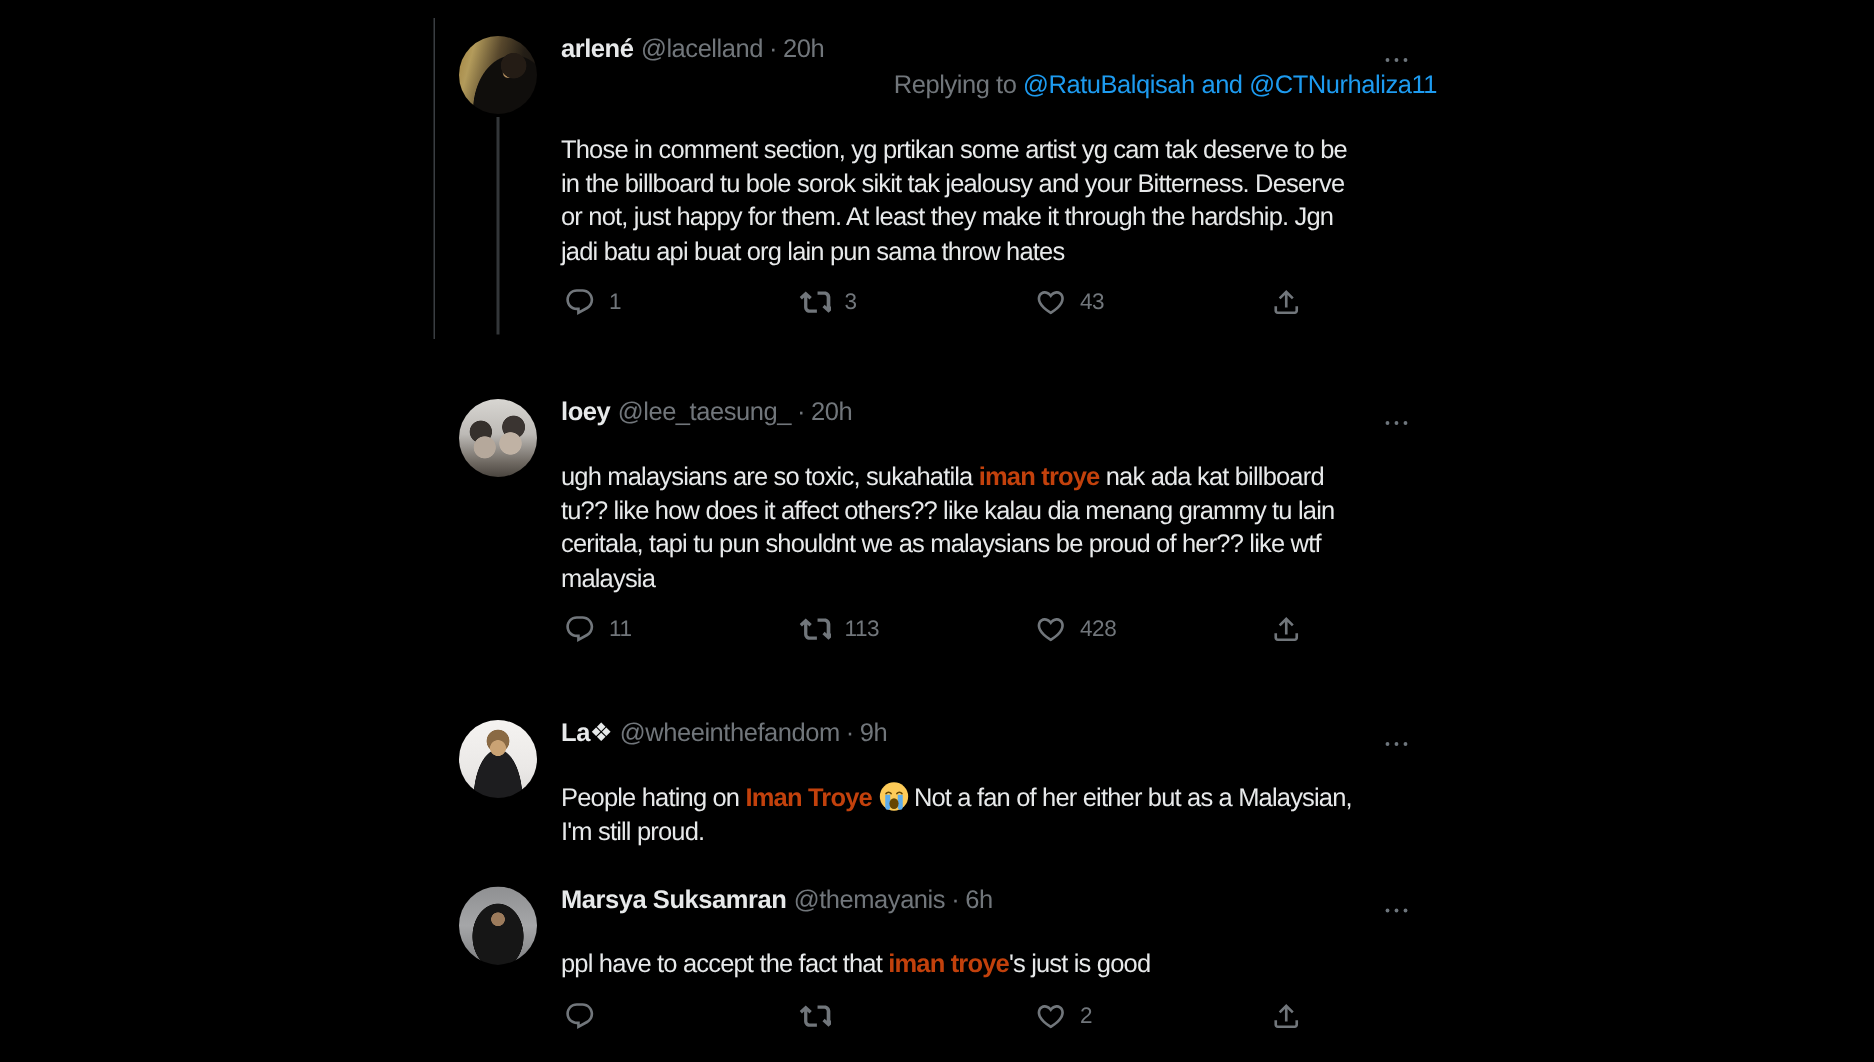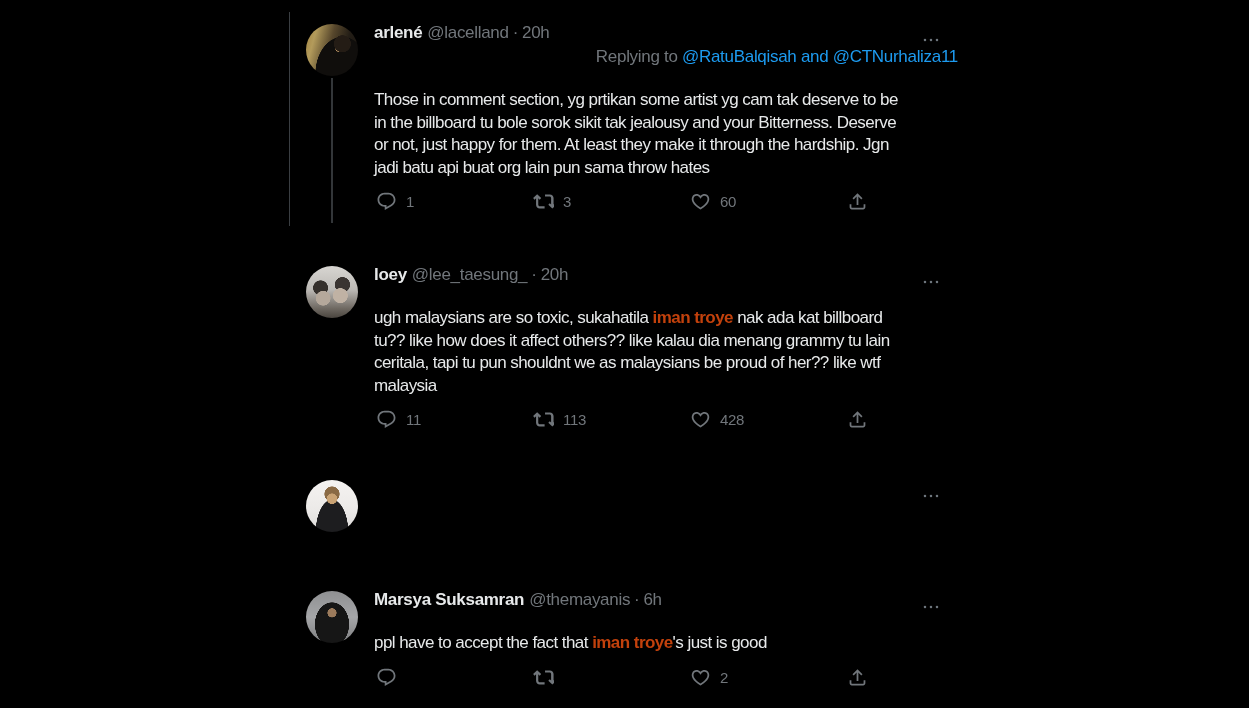--- a/index.html
+++ b/index.html
@@ -83,21 +83,21 @@
         <button class="action">
           <svg width="21" height="21" viewBox="0 0 24 24" fill="currentColor">
               <path d="M4.75 3.79l4.603 4.3-1.706 1.82L6 8.38v7.37c0 .97.784 1.75 1.75 1.75h5.5v2.5h-5.5c-2.347 0-4.25-1.9-4.25-4.25V8.38L1.853 9.91.147 8.09 4.75 3.79zm14.5 2.58h-5.5V3.87h5.5c2.347 0 4.25 1.9 4.25 4.25v7.37l1.497-1.53 1.706 1.82-4.603 4.3-4.603-4.3 1.706-1.82 1.497 1.53V8.12c0-.97-.784-1.75-1.75-1.75z"></path>
             </svg>
           <span class="count">3</span>
         </button>
         <button class="action">
           <svg width="21" height="21" viewBox="0 0 24 24" fill="currentColor">
               <path d="M16.697 5.5c-1.222-.06-2.679.51-3.89 2.16l-.805 1.09-.806-1.09C9.984 6.01 8.526 5.44 7.304 5.5c-1.243.07-2.349.78-2.91 1.91-.552 1.12-.633 2.78.479 4.82 1.074 1.97 3.257 4.27 7.129 6.61 3.87-2.34 6.052-4.64 7.126-6.61 1.111-2.04 1.03-3.7.477-4.82-.561-1.13-1.666-1.84-2.908-1.91zm4.187 7.69c-1.351 2.48-4.001 5.12-8.379 7.67l-.503.3-.504-.3c-4.379-2.55-7.029-5.19-8.382-7.67-1.36-2.5-1.41-4.86-.514-6.67.887-1.79 2.647-2.91 4.601-3.01 1.651-.09 3.368.56 4.798 2.01 1.429-1.45 3.146-2.1 4.796-2.01 1.954.1 3.714 1.22 4.601 3.01.896 1.81.846 4.17-.514 6.67z"></path>
             </svg>
-          <span class="count">60</span>
+          <span class="count">43</span>
         </button>
         <button class="action">
           <svg width="21" height="21" viewBox="0 0 24 24" fill="currentColor">
               <path d="M12 2.59l5.7 5.7-1.41 1.42L13 6.41V16h-2V6.41l-3.3 3.3-1.41-1.42L12 2.59zM21 15l-.02 3.51c0 1.38-1.12 2.49-2.5 2.49H5.5C4.11 21 3 19.88 3 18.5V15h2v3.5c0 .28.22.5.5.5h12.98c.28 0 .5-.22.5-.5L19 15h2z"></path>
             </svg>
         </button>
       </div>
     </div>
     <button class="more">
       <svg width="18" height="20" viewBox="0 0 24 24" fill="currentColor">
@@ -149,20 +149,30 @@
           <circle cx="4" cy="12" r="1.7"></circle>
           <circle cx="12" cy="12" r="1.7"></circle>
           <circle cx="20" cy="12" r="1.7"></circle>
         </svg>
     </button>
   </article>
 
   <article class="tweet" style="top:478px">
     <div class="avatar av3"></div>
     <div class="content">
+      <div class="header">
+        <span class="name">La❖</span><span class="meta"><span>@wheeinthefandom</span><span class="dot">·</span><span>9h</span></span>
+      </div>
+      <div class="body"><span>People hating on </span><b>Iman Troye</b><svg class="emoji" width="20" height="20" viewBox="0 0 36 36" aria-label="😭">
+            <circle cx="18" cy="18" r="17" fill="#FDCB58"></circle>
+            <path fill="#5DADEC" d="M7.5 16h6v14.5c0 2-1.3 3.5-3 3.5s-3-1.5-3-3.5V16zm15 0h6v14.5c0 2-1.3 3.5-3 3.5s-3-1.5-3-3.5V16z"></path>
+            <path fill="none" stroke="#664500" stroke-width="2" stroke-linecap="round" d="M8.5 14.5c1.6-2.2 4.4-2.2 6 0m7-0c1.6-2.2 4.4-2.2 6 0"></path>
+            <ellipse cx="18" cy="26.5" rx="5.5" ry="6.5" fill="#664500"></ellipse>
+          </svg><span>Not a fan of her either but as a Malaysian,
+I'm still proud.</span></div>
     </div>
     <button class="more">
       <svg width="18" height="20" viewBox="0 0 24 24" fill="currentColor">
           <circle cx="4" cy="12" r="1.7"></circle>
           <circle cx="12" cy="12" r="1.7"></circle>
           <circle cx="20" cy="12" r="1.7"></circle>
         </svg>
     </button>
   </article>
 

